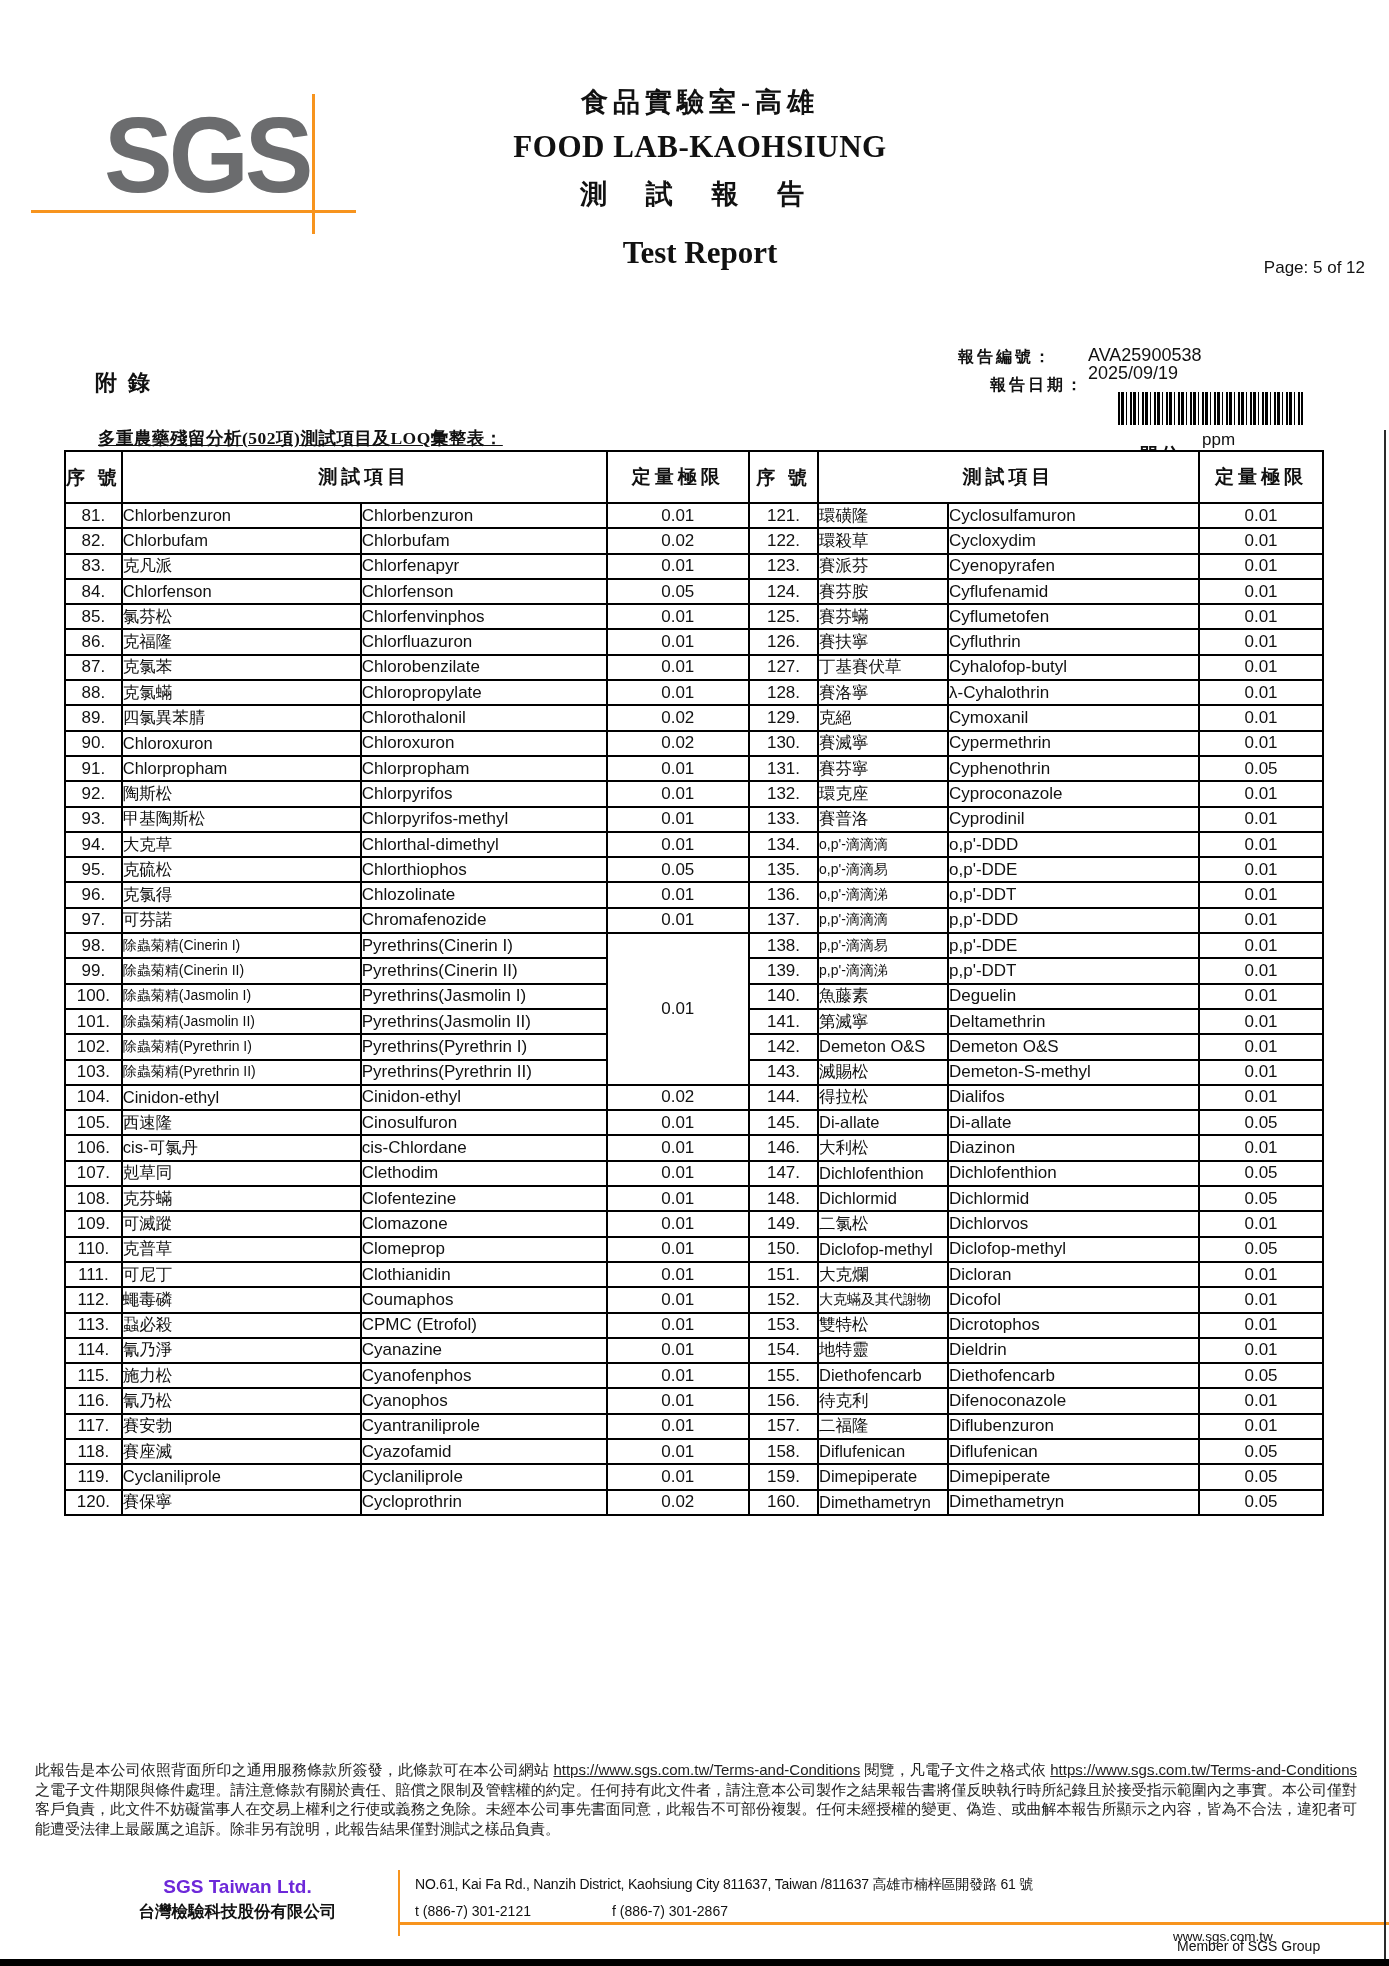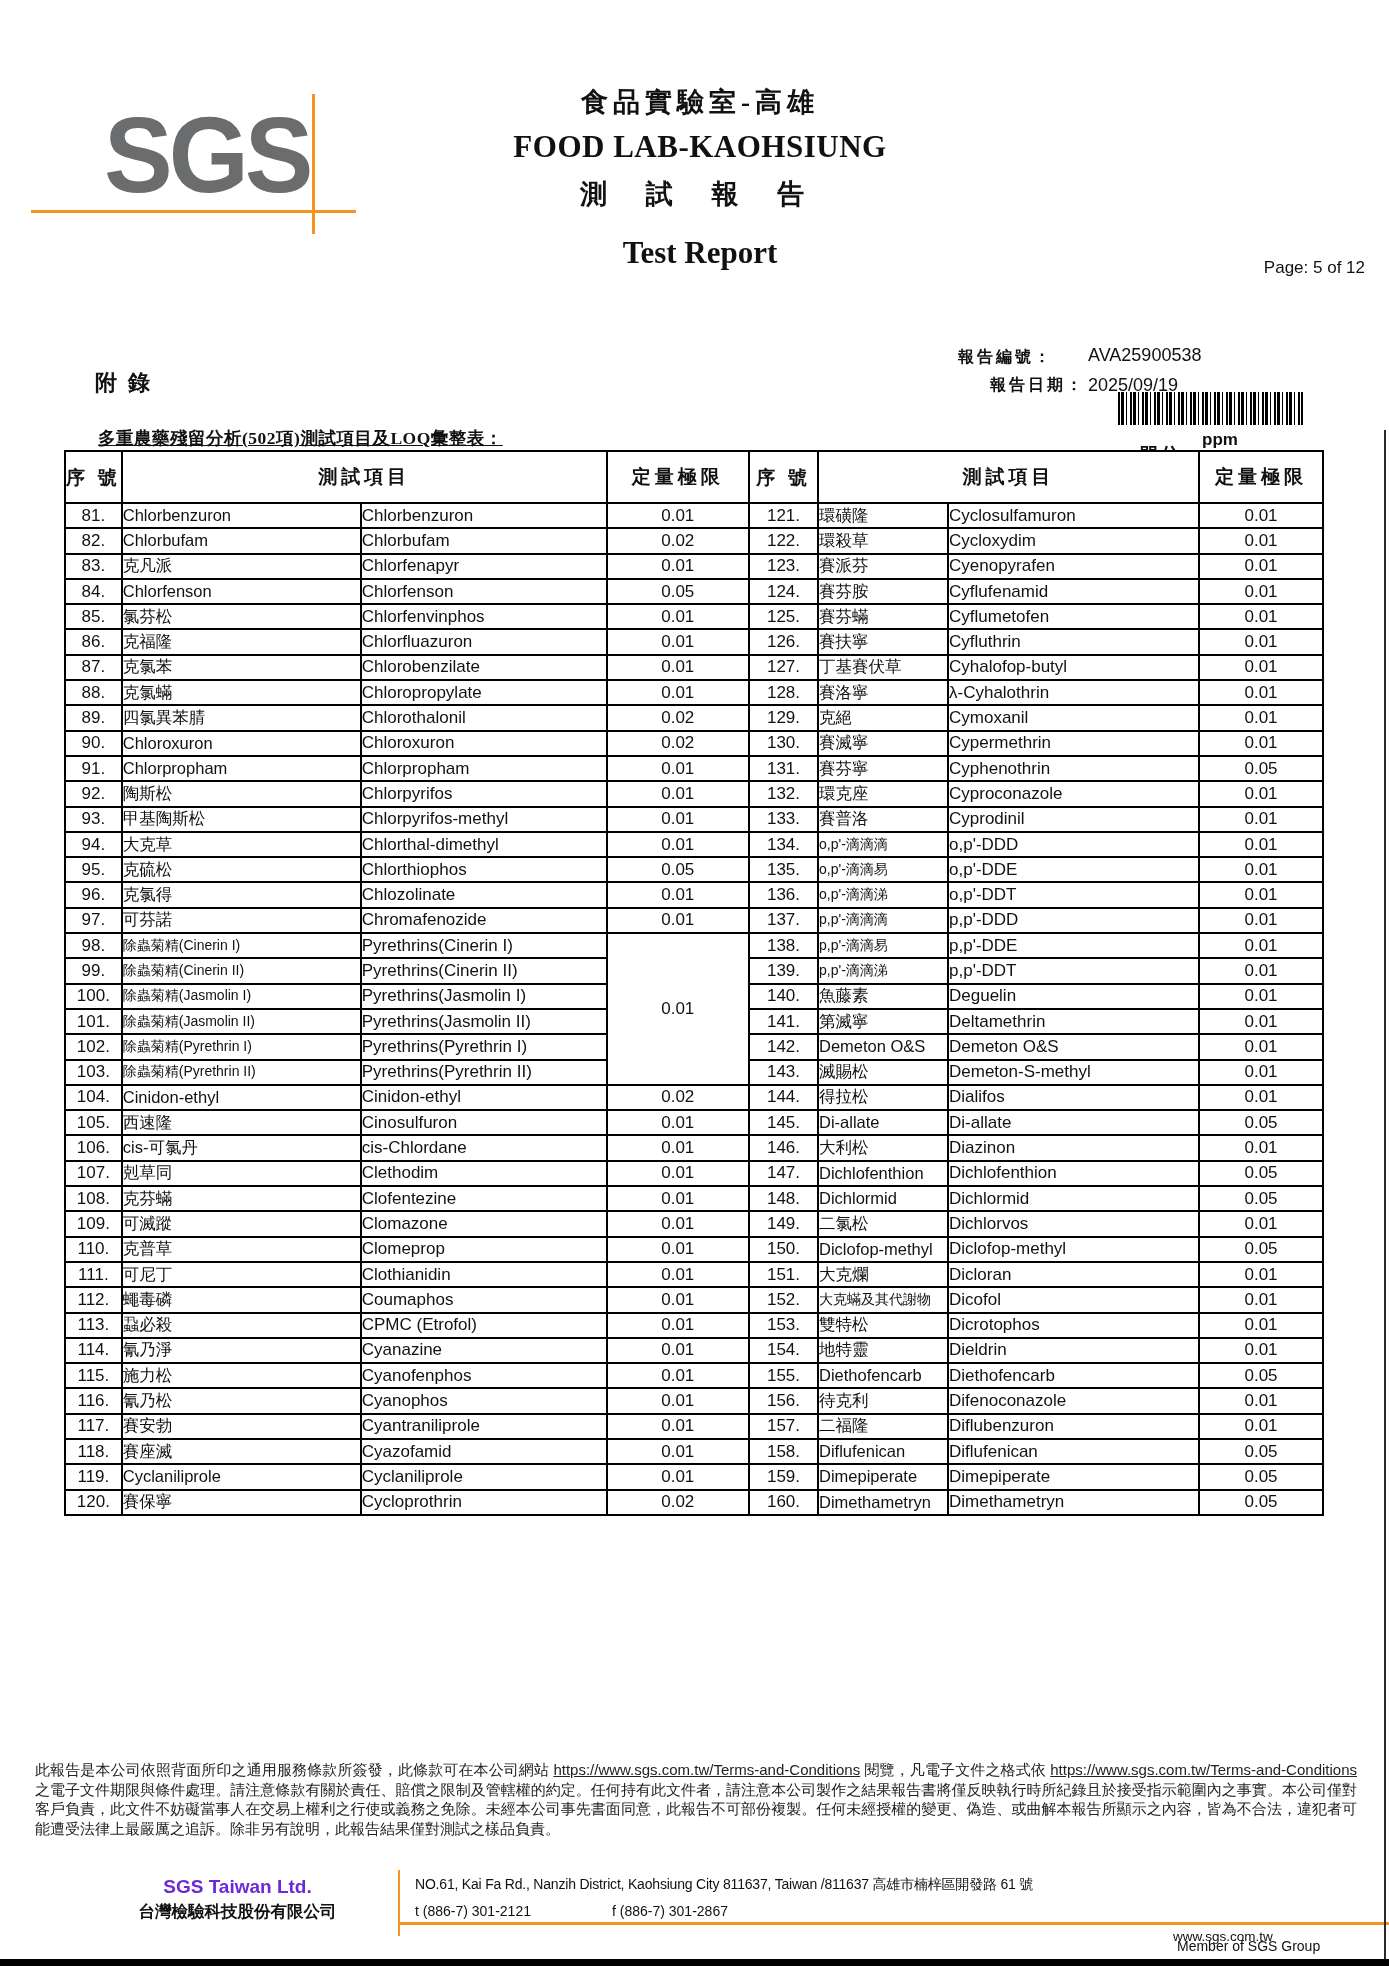--- a/index.html
+++ b/index.html
@@ -22,21 +22,21 @@
   .ht-en2{font-size:31px;font-weight:bold;margin-top:23px;}
   .page-label{right:24px;top:258px;font-size:17px;}
 
   
   .appendix{left:95px;top:340px;font-size:22px;font-weight:bold;white-space:pre;margin-top:28px;}
   .meta-label{font-size:16px;font-weight:bold;letter-spacing:3px;}
   .meta-value{font-size:18px;}
   .barcode{left:1118px;top:392px;width:185px;height:33px;
     background:repeating-linear-gradient(90deg,#000 0 2px,#fff 2px 3px,#000 3px 6px,#fff 6px 8px,#000 8px 9px,#fff 9px 12px);}
   .unit-label{left:1139px;top:430px;font-size:20px;font-weight:bold;letter-spacing:2px;margin-top:12px;}
-  .unit-value{left:1202px;top:430px;font-size:17px;font-weight:bold;}
+  .unit-value{left:1202px;top:430px;font-size:17px;}
 
   .table-title{left:98px;top:426px;font-size:17.5px;font-weight:bold;letter-spacing:0.5px;
                text-decoration:underline;}
 
   
   table.loq{border-collapse:collapse;table-layout:fixed;background:#fff;}
   table.loq th,table.loq td{border:2px solid #000;padding:0;overflow:hidden;white-space:nowrap;}
   table.loq th{font-family:"Liberation Serif","DejaVu Serif",serif;font-weight:bold;
                font-size:19px;letter-spacing:4px;height:50px;text-align:center;}
   th.th-no{white-space:pre-line;line-height:23px;letter-spacing:0;font-size:18px;}
@@ -82,21 +82,21 @@
     <div class="ht-en1 serif">FOOD LAB-KAOHSIUNG</div>
     <div class="ht-zh2 serif">測 試 報 告</div>
     <div class="ht-en2 serif">Test Report</div>
   </div>
   <div class="abs page-label">Page: 5 of 12</div>
 
   <div class="abs appendix serif">附  錄</div>
   <div class="abs meta-label serif" style="left:958px;top:347px;">報告編號：</div>
   <div class="abs meta-value" style="left:1088px;top:345px;">AVA25900538</div>
   <div class="abs meta-label serif" style="left:958px;top:375px;margin-left:32px;">報告日期：</div>
-  <div class="abs meta-value" style="left:1088px;top:375px;">2025/09/19</div>
+  <div class="abs meta-value" style="left:1088px;top:363px;">2025/09/19</div>
   <div class="abs barcode"></div>
   <div class="abs unit-label serif">單位：</div>
   <div class="abs unit-value">ppm</div>
 
   <div class="abs table-title serif">多重農藥殘留分析(502項)測試項目及LOQ彙整表：</div>
 
   <table class="loq abs tbl-left">
     <colgroup>
         <col style="width:54px">
         <col style="width:239px">

